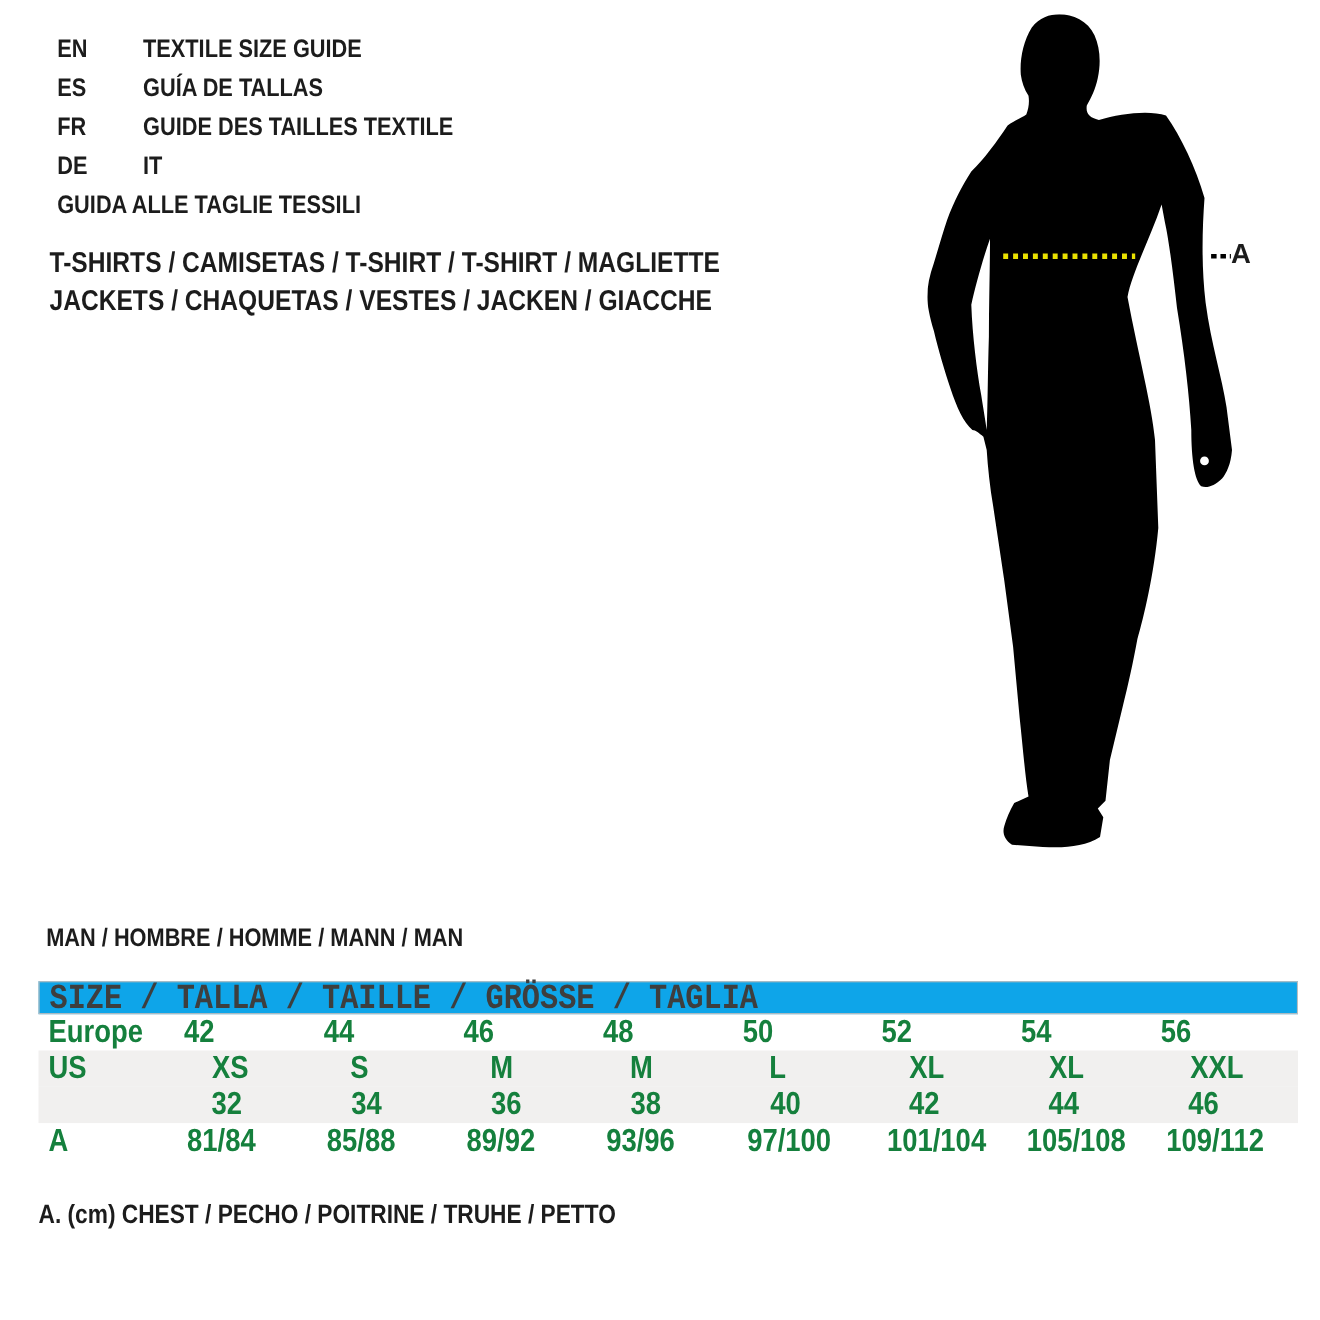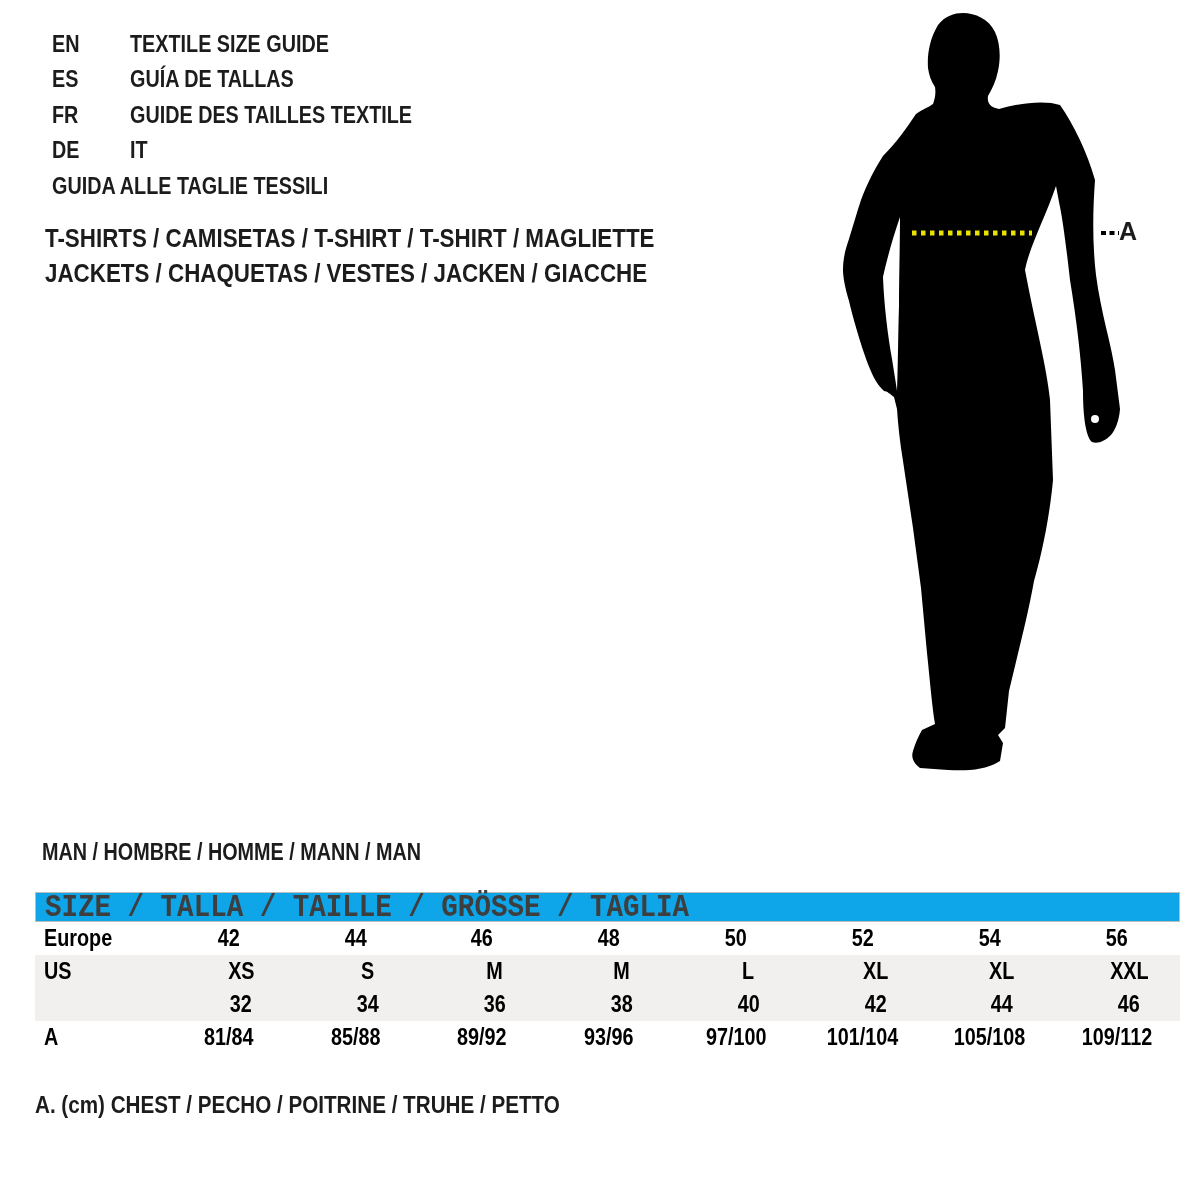--- a/index.html
+++ b/index.html
@@ -19,24 +19,24 @@
   .figure-wrap{position:absolute;left:843px;top:13px;width:277px;height:760px;}
   .figure-wrap svg{display:block;width:277px;height:760px;}
   .measure-a-label{position:absolute;left:1119px;top:217px;font-size:25px;font-weight:700;}
 
   .section-title{position:absolute;left:42px;top:839px;font-size:23px;font-weight:700;}
 
   .size-table{position:absolute;left:35px;top:892px;width:1145px;}
   .t-header{height:30px;line-height:30px;background:#0ea5e9;border:1px solid #bdbdbd;
             box-sizing:border-box;padding-left:9px;font-size:32px;font-weight:700;color:#3e3e3e;font-family:Liberation Mono, monospace;}
   .t-row{display:grid;grid-template-columns:130px repeat(8,1fr);height:33px;line-height:33px;
-         font-size:23px;font-weight:700;color:#000000;}
+         font-size:29px;font-weight:700;color:#15803d;}
   .t-row:nth-child(3),.t-row:nth-child(4){background:#f1f0ef;gap:25px;}
   .t-row .lbl{padding-left:9px;text-align:left;}
-  .t-row .val{text-align:center;}
+  .t-row .val{text-align:left;}
 
   .footnote{position:absolute;left:35px;top:1091px;font-size:24px;font-weight:700;}
 </style>
 </head>
 <body>
 
 <div class="canvas">
 
   <div class="lang-block">
     <div><span class="cndL">EN</span></div>

